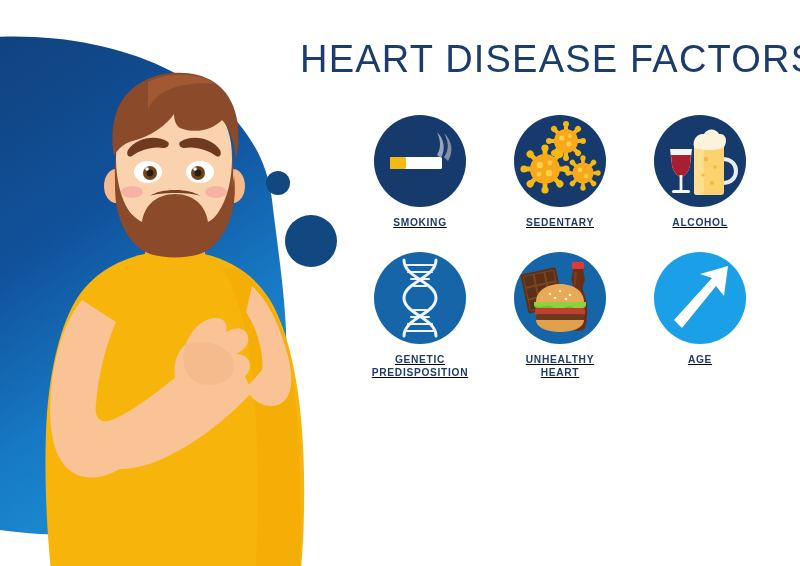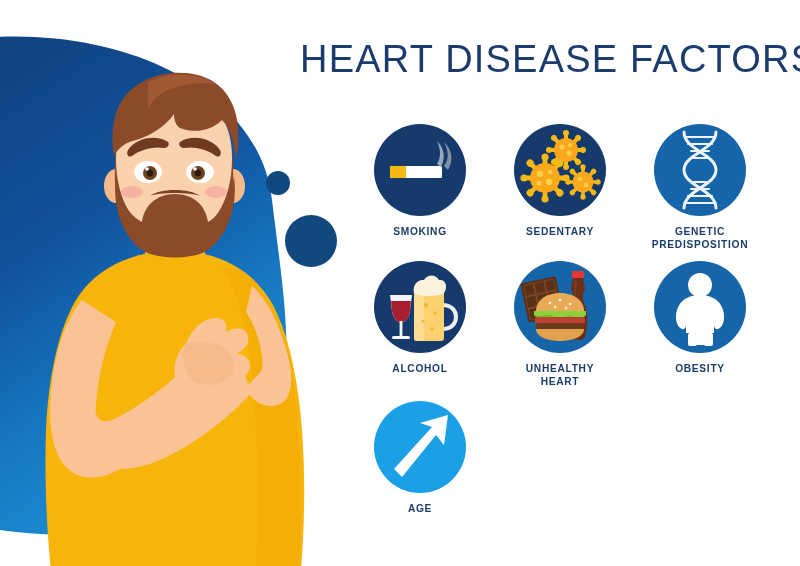--- a/index.html
+++ b/index.html
@@ -22,25 +22,26 @@
     font-size: 38px;
     font-weight: 400;
     letter-spacing: 1.2px;
     color: #1c3c6e;
     white-space: nowrap;
   }
 
   
   .grid {
     position: absolute;
-    left: 350px; top: 124px;
+    left: 350px; top: 115px;
     width: 420px;
     display: grid;
     grid-template-columns: repeat(3, 140px);
     grid-template-rows: 137px 140px 140px;
+    text-decoration: underline;
   }
   .cell {
     display: flex; flex-direction: column;
     align-items: center;
   }
   .disc {
     width: 92px; height: 92px;
     border-radius: 50%;
     position: relative;
     overflow: hidden;
@@ -306,66 +307,66 @@
               <circle cx="-3" cy="-3" r="2.3" fill="#fdd04a"></circle>
               <circle cx="3" cy="3" r="2.3" fill="#fdd04a"></circle>
             </g>
           </g>
         </svg>
       </div>
       <div class="cap">SEDENTARY</div>
     </div>
 
     <div class="cell">
+      <div class="disc" style="background:#153a6b">
+        <svg viewBox="0 0 92 92">
+
+          <g>
+            <path d="M16,34 L38,34 L36,50 C 35,58 29,62 27,62 C 25,62 19,58 18,50 Z" fill="#ffffff" opacity="0.95"></path>
+            <path d="M17,40 L37,40 L36,50 C 35,58 29,62 27,62 C 25,62 19,58 18,50 Z" fill="#a81f30"></path>
+            <rect x="25.6" y="60" width="2.8" height="16" fill="#ffffff" opacity="0.95"></rect>
+            <rect x="18" y="75" width="18" height="3" rx="1.5" fill="#ffffff" opacity="0.95"></rect>
+          </g>
+
+          <g>
+            <path d="M68,44 C 78,44 82,50 82,56 C 82,62 78,68 68,68 L 68,44 Z" fill="none" stroke="#e9edf2" stroke-width="4"></path>
+            <rect x="40" y="28" width="30" height="52" rx="3" fill="#fbd26d"></rect>
+            <rect x="40" y="28" width="10" height="52" rx="3" fill="#fddd92"></rect>
+            <path d="M40,32 C 38,24 44,18 50,19 C 53,13 62,13 65,19 C 72,18 74,26 70,32 C 66,36 44,36 40,32 Z" fill="#fdf3dd"></path>
+            <circle cx="52" cy="44" r="2.2" fill="#f2b93f"></circle>
+            <circle cx="61" cy="52" r="1.8" fill="#f2b93f"></circle>
+            <circle cx="49" cy="60" r="1.6" fill="#f2b93f"></circle>
+            <circle cx="58" cy="68" r="2" fill="#f2b93f"></circle>
+          </g>
+        </svg>
+      </div>
+      <div class="cap">ALCOHOL</div>
+    </div>
+
+    <div class="cell">
       <div class="disc" style="background:#1565a8">
         <svg viewBox="0 0 92 92">
           <g stroke="#eef4fa" stroke-width="3" fill="none" stroke-linecap="round">
             <path d="M30,8 C 30,26 62,30 62,46 C 62,62 30,66 30,84"></path>
             <path d="M62,8 C 62,26 30,30 30,46 C 30,62 62,66 62,84"></path>
           </g>
           <g stroke="#eef4fa" stroke-width="2.2" stroke-linecap="round">
             <line x1="32" y1="13" x2="60" y2="13"></line>
             <line x1="34" y1="20" x2="58" y2="20"></line>
             <line x1="37" y1="27" x2="55" y2="27"></line>
             <line x1="40" y1="34" x2="52" y2="34"></line>
             <line x1="40" y1="58" x2="52" y2="58"></line>
             <line x1="37" y1="65" x2="55" y2="65"></line>
             <line x1="34" y1="72" x2="58" y2="72"></line>
             <line x1="32" y1="79" x2="60" y2="79"></line>
           </g>
         </svg>
       </div>
       <div class="cap">GENETIC
 PREDISPOSITION</div>
-    </div>
-
-    <div class="cell">
-      <div class="disc" style="background:#153a6b">
-        <svg viewBox="0 0 92 92">
-
-          <g>
-            <path d="M16,34 L38,34 L36,50 C 35,58 29,62 27,62 C 25,62 19,58 18,50 Z" fill="#ffffff" opacity="0.95"></path>
-            <path d="M17,40 L37,40 L36,50 C 35,58 29,62 27,62 C 25,62 19,58 18,50 Z" fill="#a81f30"></path>
-            <rect x="25.6" y="60" width="2.8" height="16" fill="#ffffff" opacity="0.95"></rect>
-            <rect x="18" y="75" width="18" height="3" rx="1.5" fill="#ffffff" opacity="0.95"></rect>
-          </g>
-
-          <g>
-            <path d="M68,44 C 78,44 82,50 82,56 C 82,62 78,68 68,68 L 68,44 Z" fill="none" stroke="#e9edf2" stroke-width="4"></path>
-            <rect x="40" y="28" width="30" height="52" rx="3" fill="#fbd26d"></rect>
-            <rect x="40" y="28" width="10" height="52" rx="3" fill="#fddd92"></rect>
-            <path d="M40,32 C 38,24 44,18 50,19 C 53,13 62,13 65,19 C 72,18 74,26 70,32 C 66,36 44,36 40,32 Z" fill="#fdf3dd"></path>
-            <circle cx="52" cy="44" r="2.2" fill="#f2b93f"></circle>
-            <circle cx="61" cy="52" r="1.8" fill="#f2b93f"></circle>
-            <circle cx="49" cy="60" r="1.6" fill="#f2b93f"></circle>
-            <circle cx="58" cy="68" r="2" fill="#f2b93f"></circle>
-          </g>
-        </svg>
-      </div>
-      <div class="cap">ALCOHOL</div>
     </div>
 
     <div class="cell">
       <div class="disc" style="background:#1565a8">
         <svg viewBox="0 0 92 92">
 
           <g transform="rotate(-12 30 38)">
             <rect x="10" y="18" width="36" height="40" rx="2" fill="#5b3017"></rect>
             <rect x="12" y="20" width="32" height="36" rx="1.5" fill="#7a4523"></rect>
             <g fill="#5b3017">
@@ -401,41 +402,20 @@
             <rect x="21" y="56" width="50" height="7" rx="2" fill="#c0402f"></rect>
             <rect x="22" y="62" width="48" height="6" rx="2" fill="#6b3a1d"></rect>
             <path d="M22,68 C 22,76 34,80 46,80 C 58,80 70,76 70,68 Z" fill="#e0a04e"></path>
           </g>
         </svg>
       </div>
       <div class="cap">UNHEALTHY
 HEART</div>
     </div>
 
-    <div class="cell">
-      <div class="disc" style="background:#1565a8">
-        <svg viewBox="0 0 92 92">
-          <g fill="#ffffff">
-            <circle cx="46" cy="24" r="12"></circle>
-            <path d="M46,34
-                     C 62,34 70,44 70,56
-                     C 70,62 68,66 64,68
-                     C 62,69 60,67 60,64
-                     L 60,72 L 52,72 L 52,84 L 42,84 L 42,72
-                     L 32,72 L 32,64
-                     C 32,67 30,69 28,68
-                     C 24,66 22,62 22,56
-                     C 22,44 30,34 46,34 Z"></path>
-            <rect x="50" y="72" width="9" height="13" rx="2"></rect>
-            <rect x="34" y="72" width="9" height="13" rx="2"></rect>
-          </g>
-        </svg>
-      </div>
-      <div class="cap">OBESITY</div>
-    </div>
 
 
     <div class="cell">
       <div class="disc" style="background:#1ba0e8">
         <svg viewBox="0 0 92 92">
           <path d="M28,76 L20,68 L58,26 L46,22 L74,14 L70,44 L62,34 Z" fill="#ffffff"></path>
         </svg>
       </div>
       <div class="cap">AGE</div>
     </div>

